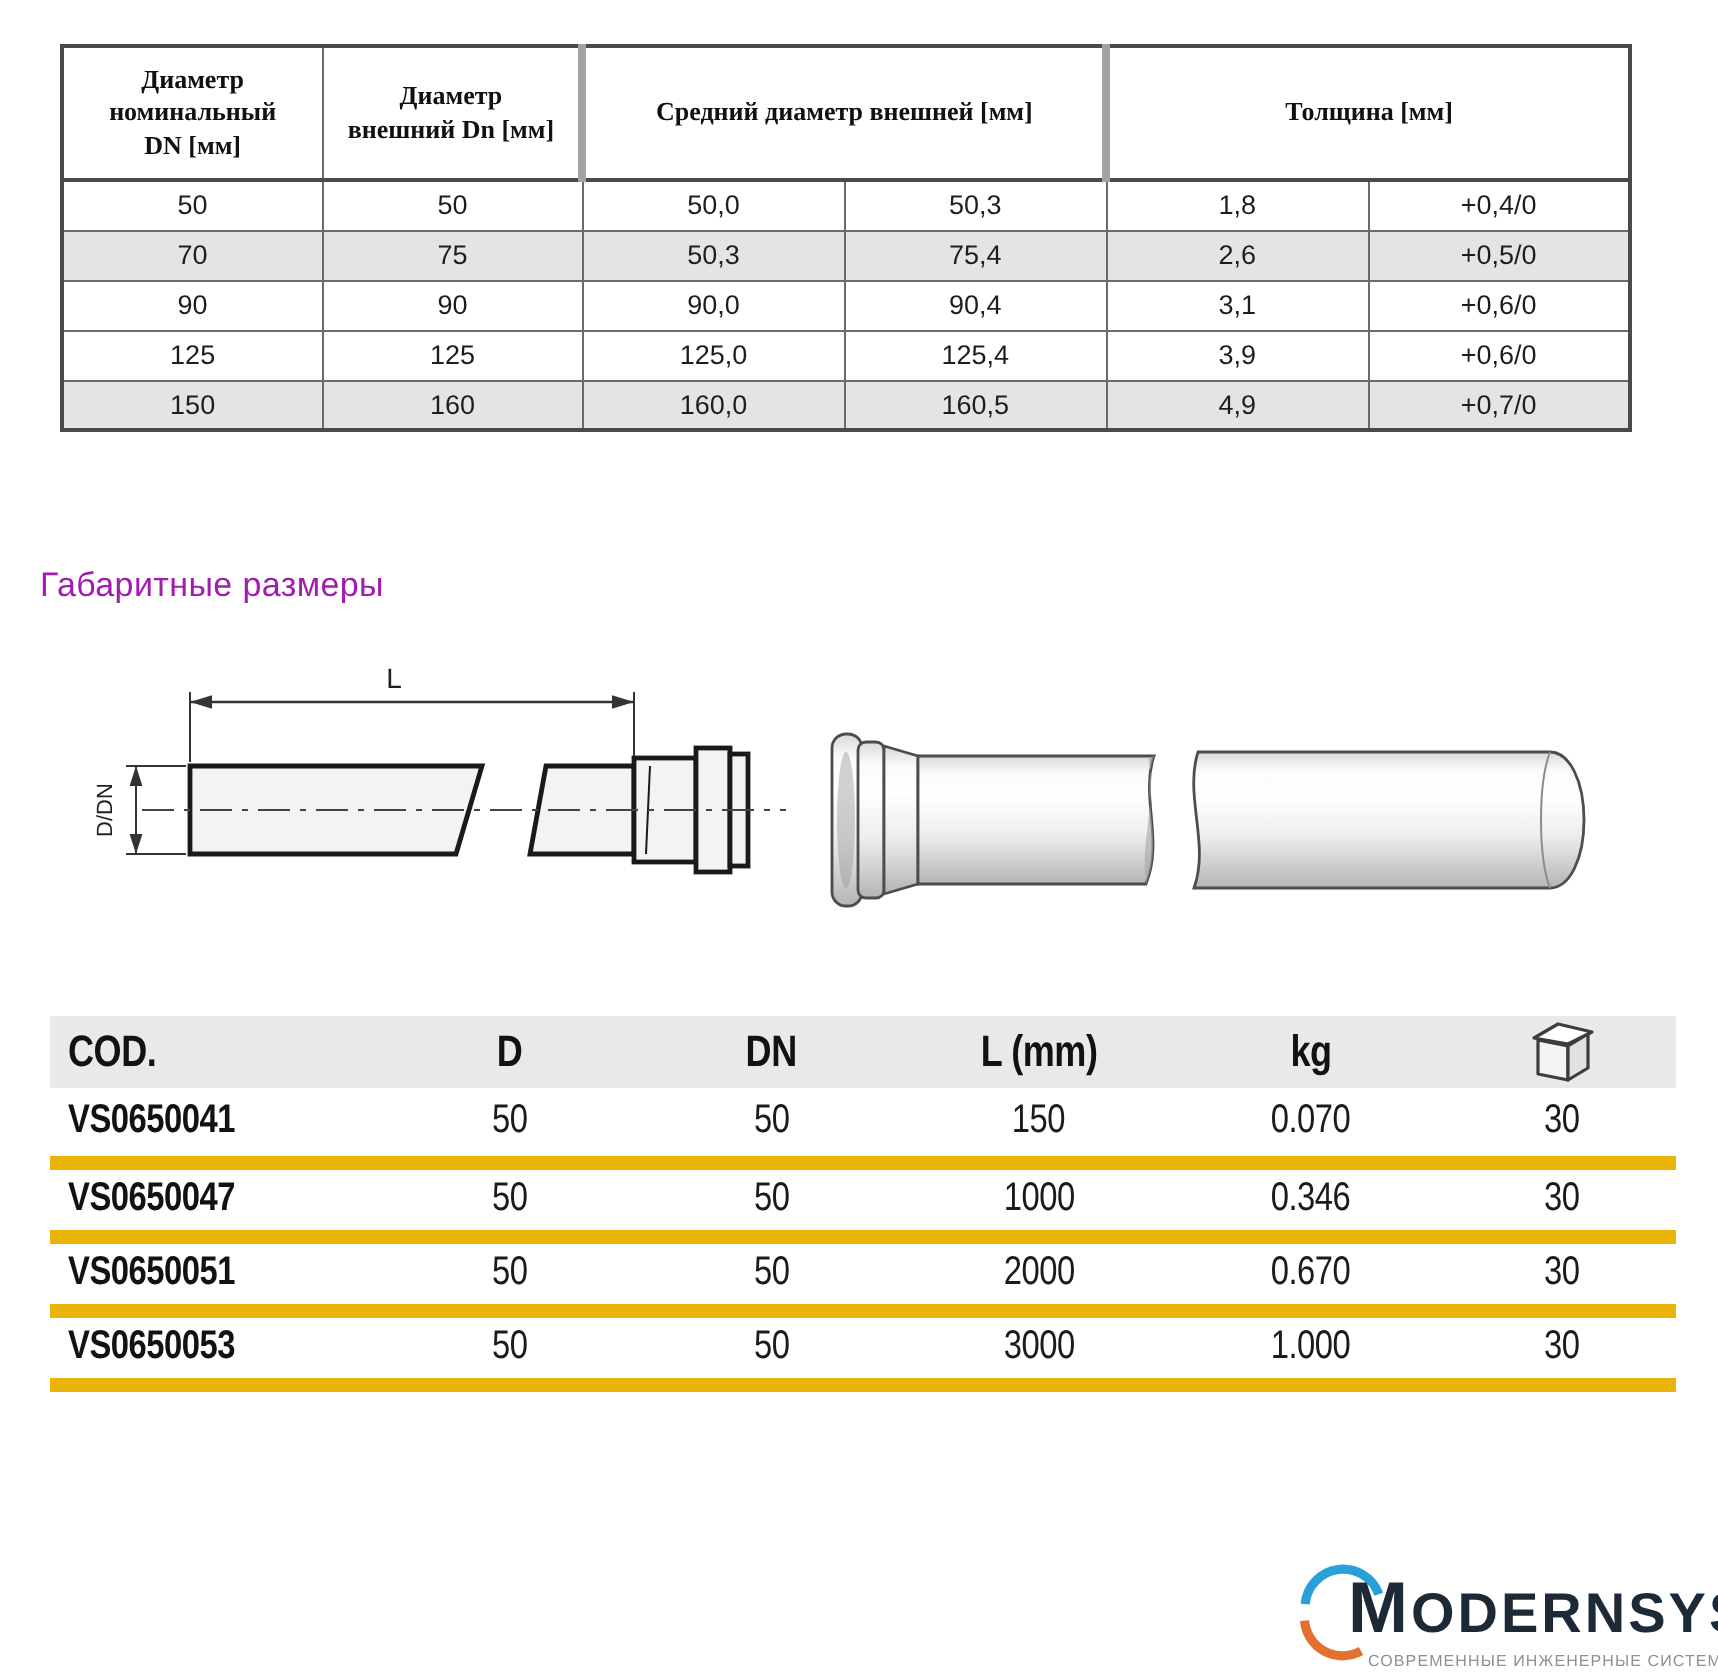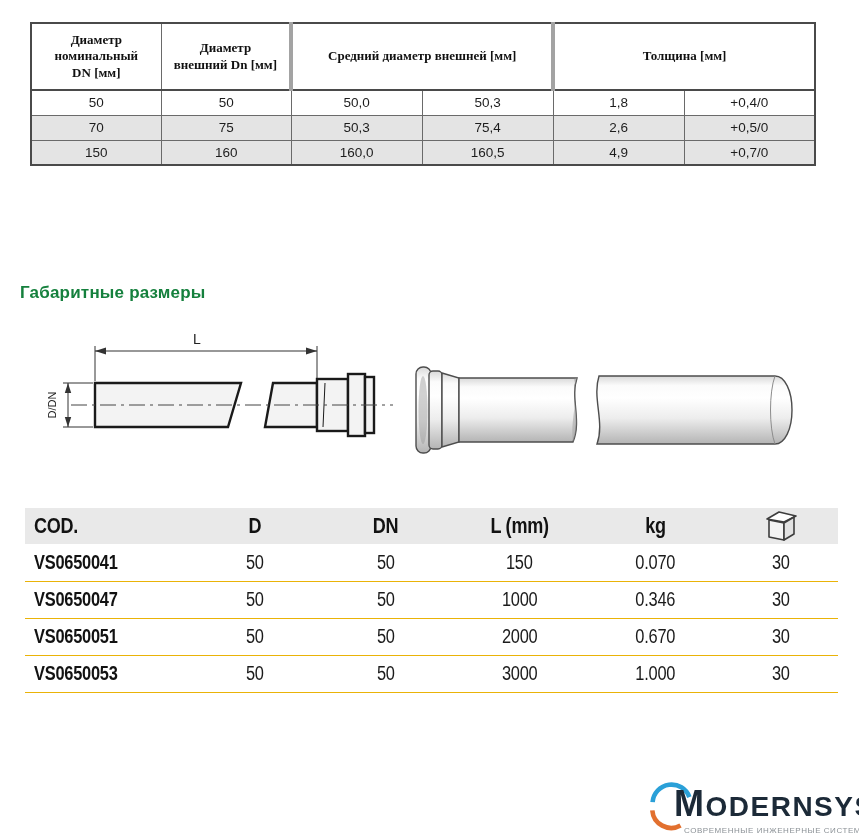--- a/index.html
+++ b/index.html
@@ -23,35 +23,35 @@
     font-size:13px; line-height:1.25; white-space:pre-line; color:#111;
     border-bottom:2px solid #4a4a4a; background:#ffffff; padding:2px 4px;
   }
   .spec-table thead th.sec { border-left:4px solid #a3a3a3; }
   .spec-table td { height:25px; font-size:13.5px; color:#1d1d1d; padding:0 2px; background:#ffffff; }
   .spec-table tr.alt td { background:#e4e4e4; }
 
   
   .section-title {
     position:absolute; left:20px; top:283px;
-    font-size:17px; font-weight:bold; color:#15803d; letter-spacing:0.2px;
+    font-size:17px; font-weight:normal; color:#a21caf; letter-spacing:0.2px;
   }
 
   
   .dim-drawing { position:absolute; left:45px; top:333px; }
   .render-drawing { position:absolute; left:413px; top:362px; }
 
   
   .catalog {
     position:absolute; left:25px; top:508px; width:813px;
     border-collapse:collapse; table-layout:fixed;
   }
   .catalog th, .catalog td { text-align:center; vertical-align:middle; padding:0; }
   .catalog thead th { height:33px; background:#e9e9e9; }
-  .catalog td { height:37px; border-bottom:1px solid #eab308; background:#ffffff; }
+  .catalog td { height:37px; border-bottom:7px solid #eab308; background:#ffffff; }
   .catalog .c0 { text-align:left; padding-left:9px; }
   .cond {
     display:inline-block; transform:scaleX(0.82); transform-origin:center;
     white-space:nowrap; letter-spacing:-0.3px;
   }
   .c0 .cond { transform-origin:left center; }
   .catalog thead .cond { font-size:22px; font-weight:bold; color:#121212; }
   .catalog td.c0 .cond { font-size:20px; font-weight:bold; color:#121212; }
   .catalog td .cond { font-size:20px; font-weight:normal; color:#1b1b1b; }
 
@@ -103,20 +103,36 @@
           <td>1,8</td>
           <td>+0,4/0</td>
         </tr>
         <tr class="alt">
           <td>70</td>
           <td>75</td>
           <td>50,3</td>
           <td>75,4</td>
           <td>2,6</td>
           <td>+0,5/0</td>
+        </tr>
+        <tr>
+          <td>90</td>
+          <td>90</td>
+          <td>90,0</td>
+          <td>90,4</td>
+          <td>3,1</td>
+          <td>+0,6/0</td>
+        </tr>
+        <tr>
+          <td>125</td>
+          <td>125</td>
+          <td>125,0</td>
+          <td>125,4</td>
+          <td>3,9</td>
+          <td>+0,6/0</td>
         </tr>
         <tr class="alt">
           <td>150</td>
           <td>160</td>
           <td>160,0</td>
           <td>160,5</td>
           <td>4,9</td>
           <td>+0,7/0</td>
         </tr>
       </tbody>

